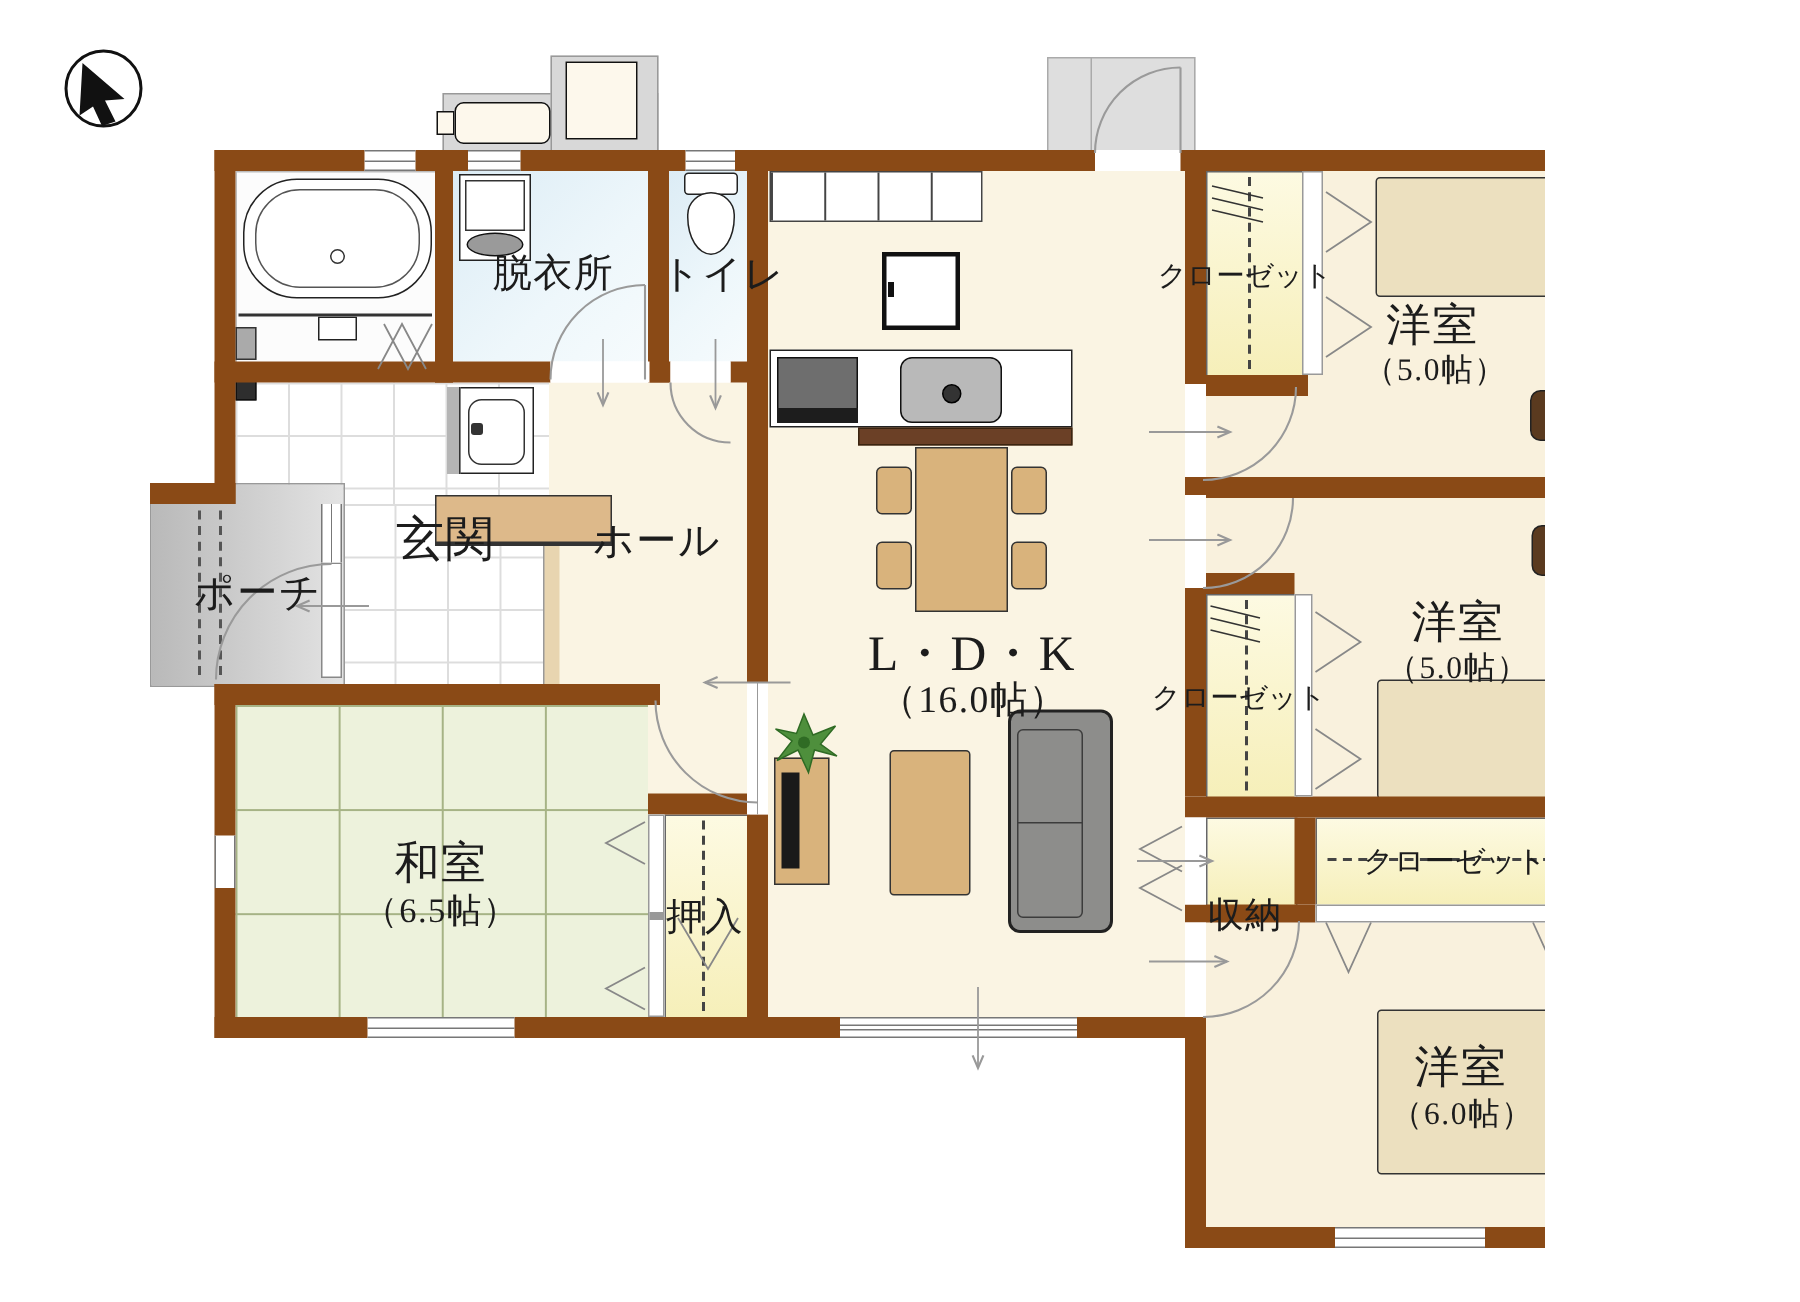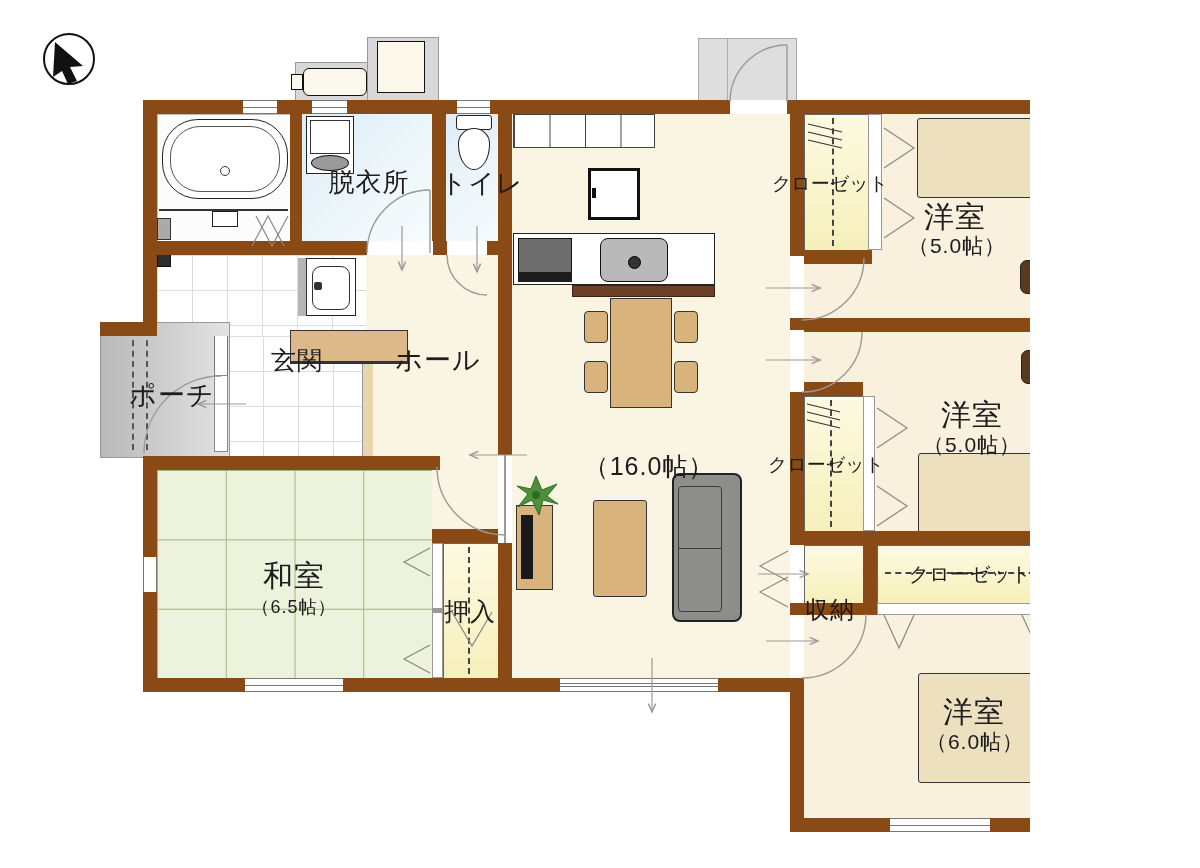--- a/index.html
+++ b/index.html
@@ -1,17 +1,17 @@
 <!DOCTYPE html>
 <html><head>
 <meta charset="utf-8">
 <style>
   html,body{margin:0;padding:0;background:#ffffff;}
   .plan{position:relative;width:1030px;height:868px;background:#ffffff;overflow:hidden;
-        font-family:Liberation Sans, sans-serif;}
+        font-family:Liberation Serif, serif;}
   .abs{position:absolute;}
   
   .w{position:absolute;background:#8a4a16;z-index:6;}
   
   .floor{position:absolute;z-index:1;}
   .cream{background:#faf4e3;}
   .cream2{background:#f9f1dd;}
   .wet{background:linear-gradient(135deg,#dcecf5 0%,#eef7fb 60%,#f6fbfd 100%);}
   .bathf{background:#fcfcfc;border:1px solid #bbb;}
   .tile{background-color:#ffffff;
@@ -268,26 +268,27 @@
       <path d="M 766 288 L 820 288" marker-end="url(#ah)"></path>
       <path d="M 766 360 L 820 360" marker-end="url(#ah)"></path>
       <path d="M 758 574 L 808 574" marker-end="url(#ah)"></path>
       <path d="M 766 641 L 818 641" marker-end="url(#ah)"></path>
       <path d="M 527 455 L 470 455" marker-end="url(#ah)"></path>
     </g>
   </svg>
 
   <div class="lbl" style="left:369px;top:182px;font-size:26px;">脱衣所</div>
   <div class="lbl" style="left:482px;top:183px;font-size:26px;">トイレ</div>
-  <div class="lbl" style="left:297px;top:360px;font-size:25px;text-align:center;">玄関</div>
+  <div class="lbl" style="left:297px;top:360px;font-size:32px;text-align:center;">玄関</div>
   <div class="lbl" style="left:438px;top:360px;font-size:27px;">ホール</div>
   <div class="lbl" style="left:172px;top:395px;font-size:27px;">ポーチ</div>
+  <div class="lbl" style="left:648px;top:436px;font-size:33px;">L・D・K</div>
   <div class="lbl" style="left:649px;top:466px;font-size:25px;">（16.0帖）</div>
   <div class="lbl" style="left:294px;top:576px;font-size:30px;">和室</div>
-  <div class="lbl" style="left:294px;top:607px;font-size:18px;">（6.5帖）</div>
+  <div class="lbl" style="left:294px;top:607px;font-size:23px;">（6.5帖）</div>
   <div class="lbl" style="left:470px;top:611px;font-size:25px;">押入</div>
   <div class="lbl" style="left:830px;top:184px;font-size:19px;letter-spacing:0;">クローゼット</div>
   <div class="lbl" style="left:955px;top:217px;font-size:30px;">洋室</div>
   <div class="lbl" style="left:957px;top:246px;font-size:21px;">（5.0帖）</div>
   <div class="lbl" style="left:826px;top:465px;font-size:19px;letter-spacing:0;">クローゼット</div>
   <div class="lbl" style="left:972px;top:415px;font-size:30px;">洋室</div>
   <div class="lbl" style="left:972px;top:445px;font-size:21px;">（5.0帖）</div>
   <div class="lbl" style="left:830px;top:610px;font-size:24px;">収納</div>
   <div class="lbl" style="left:970px;top:574px;font-size:20px;letter-spacing:0;">クローゼット</div>
   <div class="lbl" style="left:974px;top:712px;font-size:30px;">洋室</div>

